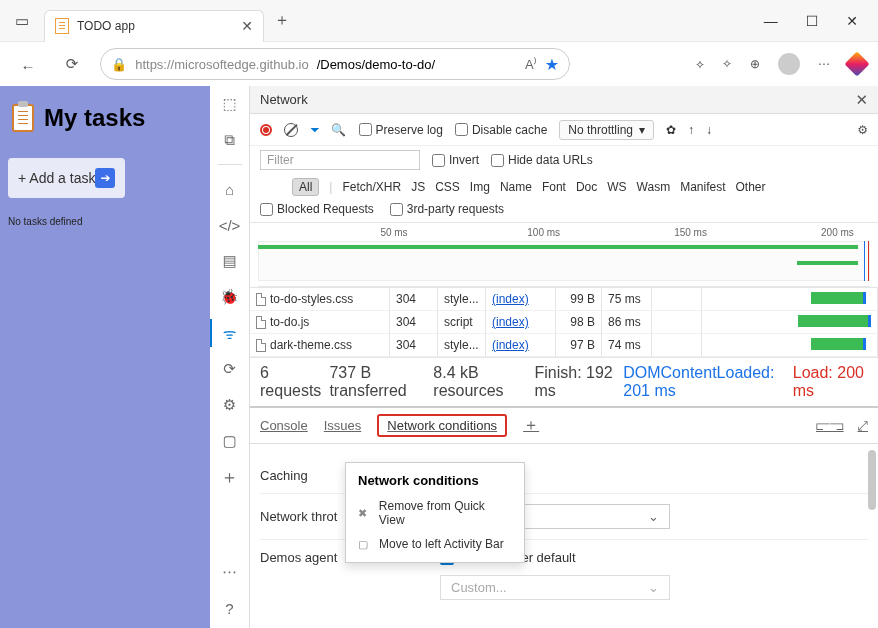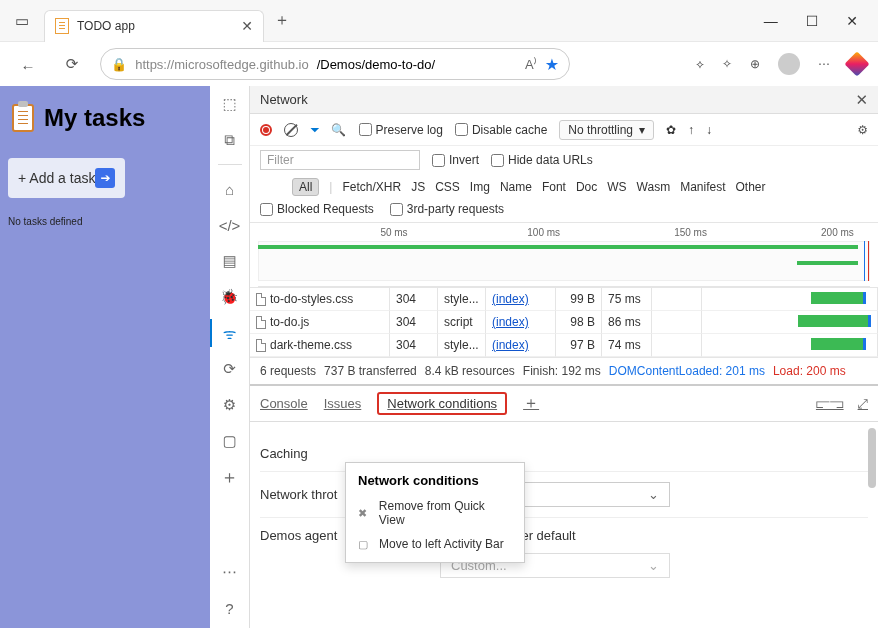--- a/index.html
+++ b/index.html
@@ -82,21 +82,21 @@
 .grid-header>div, .grid-row>div{ padding:4px 6px; border-right:1px solid #e5e5e5; white-space:nowrap; overflow:hidden; text-overflow:ellipsis;}
 .grid-row>div{ border-bottom:1px solid #f0f0f0;}
 .file{ display:flex; align-items:center; gap:4px;}
 .file-icon{ width:10px; height:13px; border:1px solid #888; position:relative; background:#fff;}
 .file-icon::after{content:"";position:absolute;right:-1px;top:-1px;width:4px;height:4px;background:#fff;border-left:1px solid #888;border-bottom:1px solid #888;}
 .link{ color:#1155cc; text-decoration:underline;}
 .wf-cell{ position:relative; }
 .wf-bar{ position:absolute; height:12px; background:#3cba54; top:4px;}
 .wf-tip{ position:absolute; height:12px; width:3px; background:#1a73e8; top:4px;}
 
-.summary{ padding:6px 10px; font-size:12px; color:#444; display:flex; gap:8px; border-top:1px solid #e5e5e5; border-bottom:2px solid #ccc;}
+.summary{ padding:6px 10px; font-size:16px; color:#444; display:flex; gap:8px; border-top:1px solid #e5e5e5; border-bottom:2px solid #ccc;}
 .summary .dom{ color:#1a73e8;}
 .summary .load{ color:#d93025;}
 
 .drawer-tabs{ display:flex; align-items:center; gap:16px; padding:6px 10px; font-size:13px; color:#666; border-bottom:1px solid #ddd;text-decoration:underline;}
 .drawer-tabs .sel{ border:2px solid #d93025; padding:2px 8px; border-radius:3px; color:#333;}
 .drawer-tabs .right{ margin-left:auto; display:flex; gap:14px;}
 
 .drawer-body{ padding:14px 10px; font-size:13px; color:#333; position:relative;}
 .drawer-row{ display:flex; align-items:center; padding:10px 0; border-bottom:1px solid #eee; gap:40px;}
 .drawer-row .label{ width:140px;}

